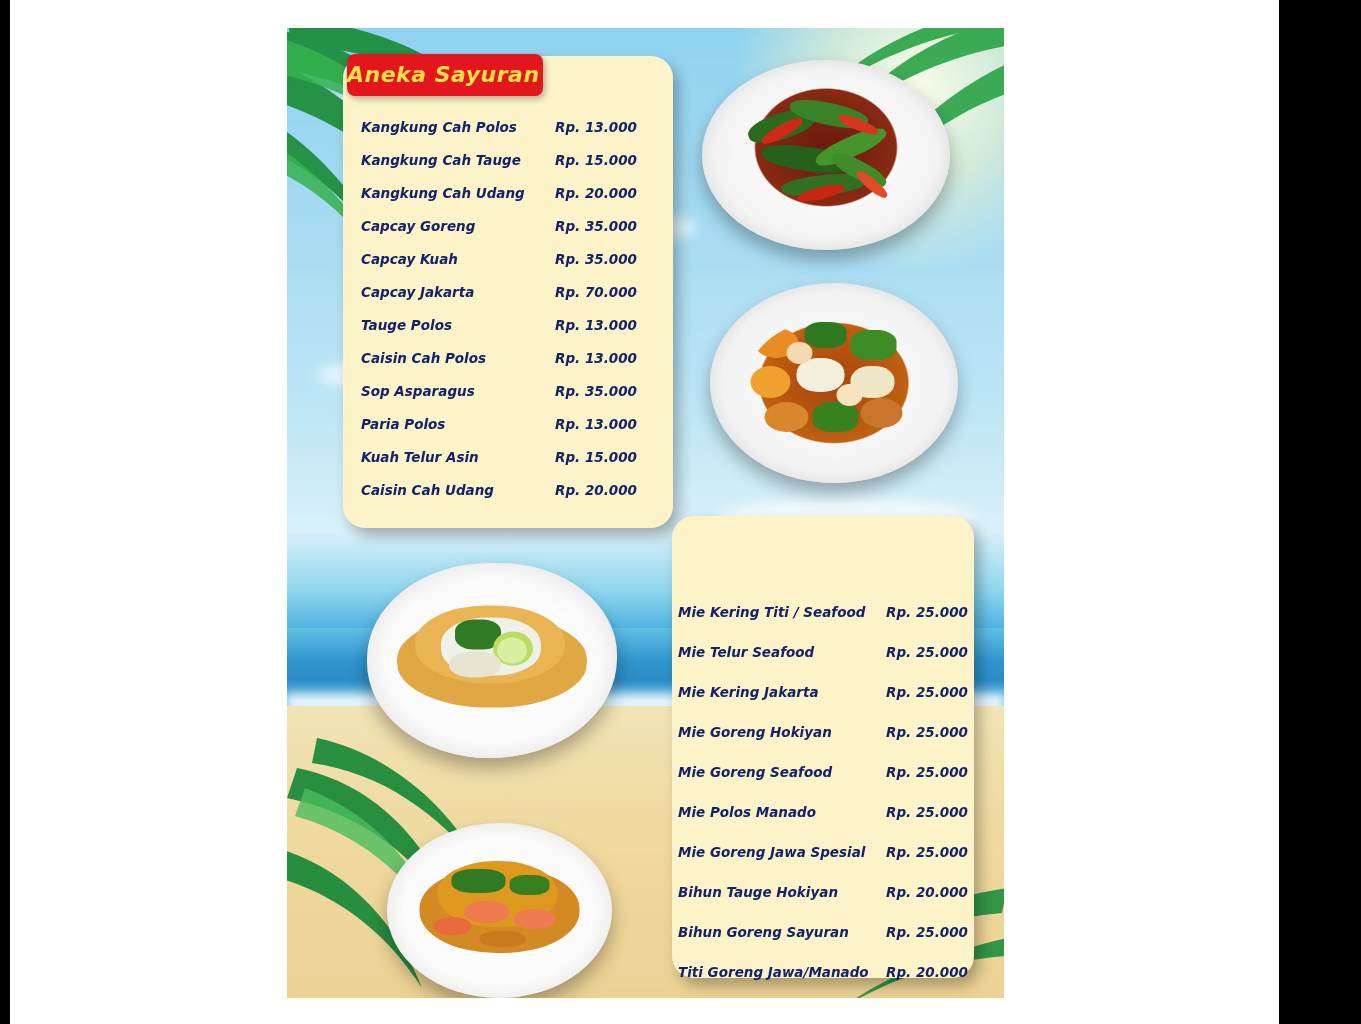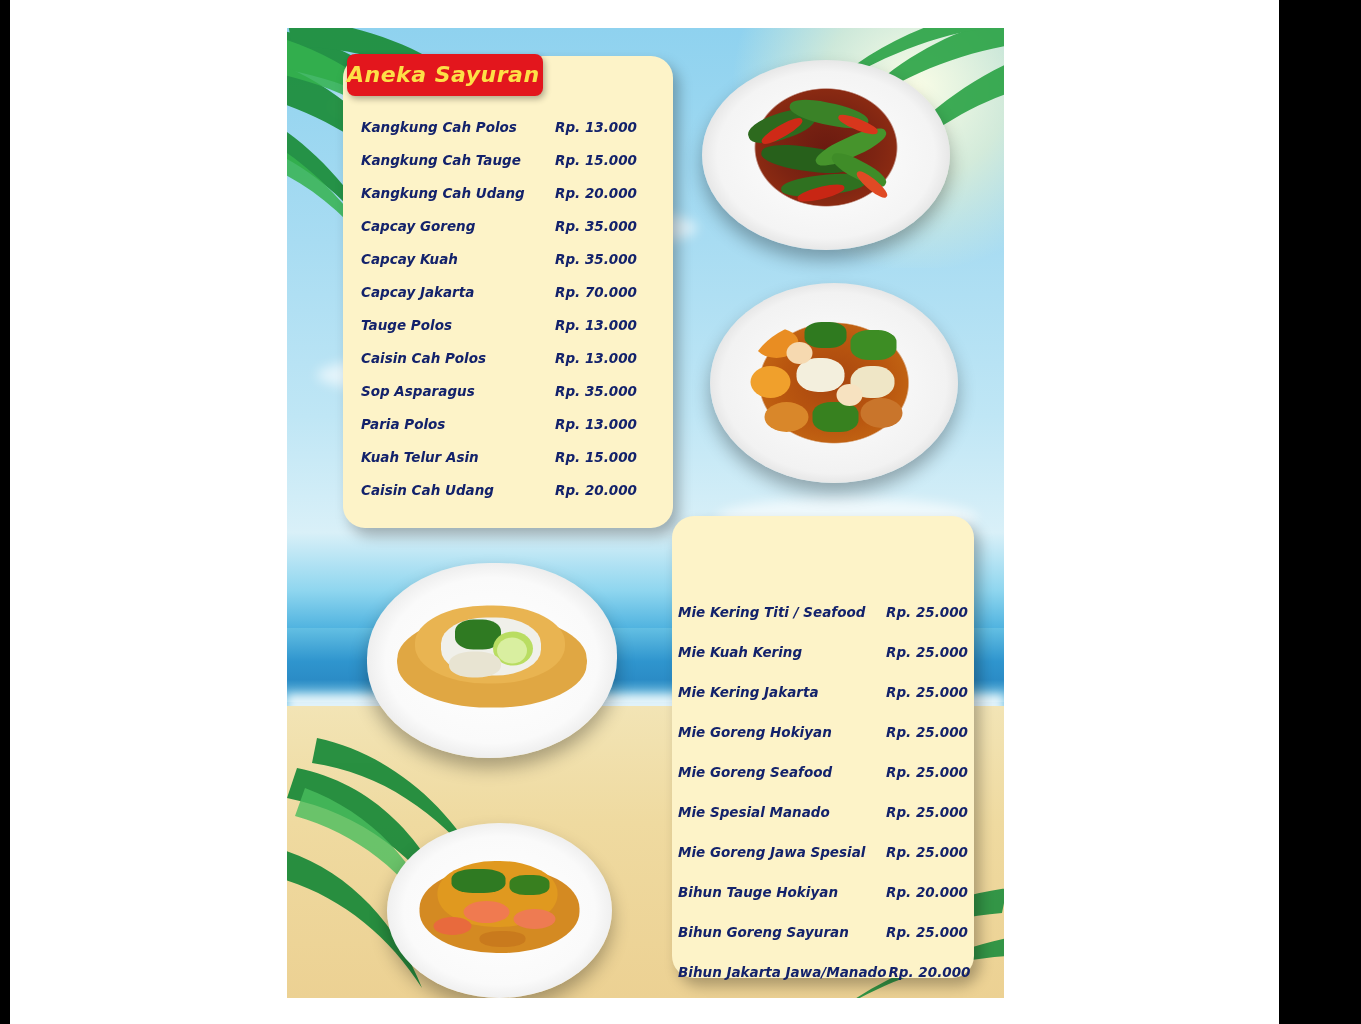--- a/index.html
+++ b/index.html
@@ -349,53 +349,53 @@
       </li>
     </ul>
 
     <div class="panel panel-mie"></div>
     <ul class="menu-list list-mie">
       <li class="menu-row">
         <span class="item-name">Mie Kering Titi / Seafood</span>
         <span class="item-price">Rp. 25.000</span>
       </li>
       <li class="menu-row">
-        <span class="item-name">Mie Kuah Kering</span>
+        <span class="item-name">Mie Telur Seafood</span>
         <span class="item-price">Rp. 25.000</span>
       </li>
       <li class="menu-row">
         <span class="item-name">Mie Kering Jakarta</span>
         <span class="item-price">Rp. 25.000</span>
       </li>
       <li class="menu-row">
         <span class="item-name">Mie Goreng Hokiyan</span>
         <span class="item-price">Rp. 25.000</span>
       </li>
       <li class="menu-row">
         <span class="item-name">Mie Goreng Seafood</span>
         <span class="item-price">Rp. 25.000</span>
       </li>
       <li class="menu-row">
-        <span class="item-name">Mie Spesial Manado</span>
+        <span class="item-name">Mie Polos Manado</span>
         <span class="item-price">Rp. 25.000</span>
       </li>
       <li class="menu-row">
         <span class="item-name">Mie Goreng Jawa Spesial</span>
         <span class="item-price">Rp. 25.000</span>
       </li>
       <li class="menu-row">
         <span class="item-name">Bihun Tauge Hokiyan</span>
         <span class="item-price">Rp. 20.000</span>
       </li>
       <li class="menu-row">
         <span class="item-name">Bihun Goreng Sayuran</span>
         <span class="item-price">Rp. 25.000</span>
       </li>
       <li class="menu-row">
-        <span class="item-name">Bihun Jakarta Jawa/Manado</span>
+        <span class="item-name">Titi Goreng Jawa/Manado</span>
         <span class="item-price">Rp. 20.000</span>
       </li>
     </ul>
 
     <div class="photo photo-kangkung">
       <div class="food-inner" style="width:170px;height:120px;">
         <div class="blob" style="left:6px;  top:18px; width:70px;  height:26px; background:#2d6a1e; transform:rotate(-18deg);"></div>
         <div class="blob" style="left:48px; top:8px;  width:80px;  height:22px; background:#3a8227; transform:rotate(12deg);"></div>
         <div class="blob" style="left:20px; top:52px; width:92px;  height:24px; background:#27601b; transform:rotate(8deg);"></div>
         <div class="blob" style="left:72px; top:42px; width:76px;  height:20px; background:#46942c; transform:rotate(-24deg);"></div>

